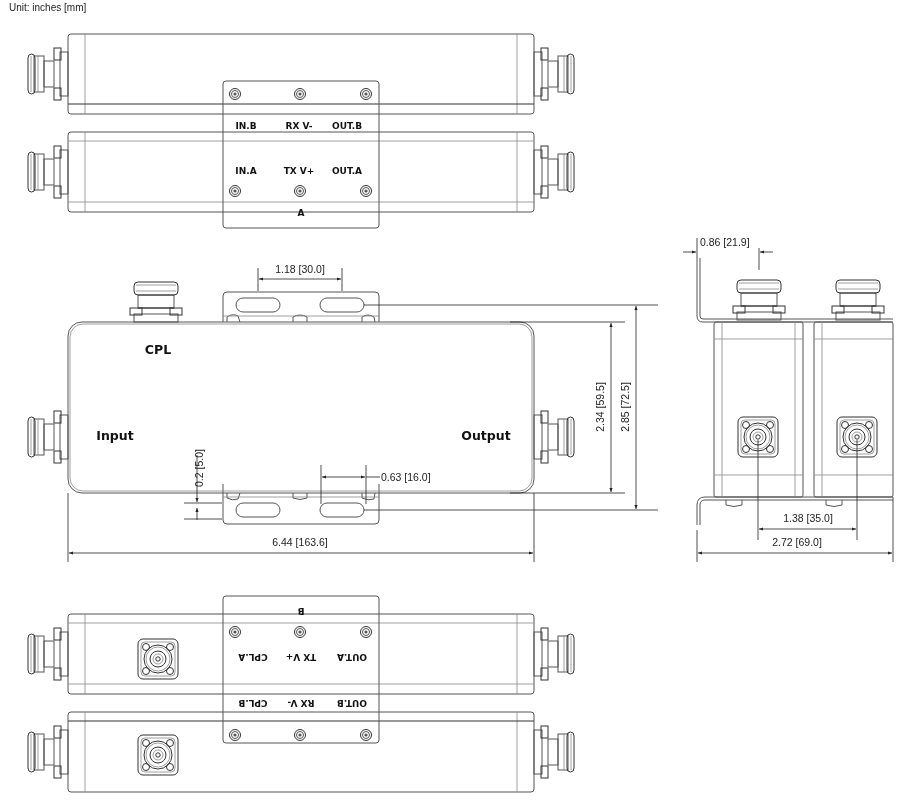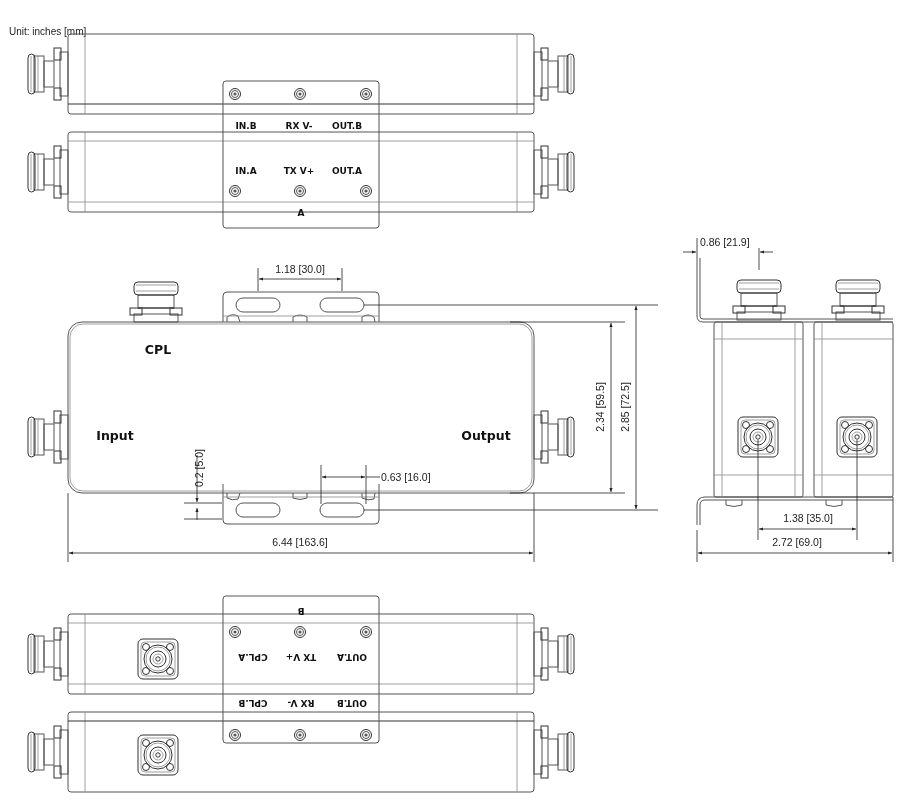--- a/index.html
+++ b/index.html
@@ -1,17 +1,17 @@
 <!DOCTYPE html>
 <html><head>
 <meta charset="utf-8">
 <style>
   html, body { margin: 0; padding: 0; background: #ffffff; }
   body { width: 911px; height: 800px; position: relative; overflow: hidden; font-family: "Liberation Sans", sans-serif; }
-  #unit-label { position: absolute; left: 9px; top: 2px; font-size: 10px; color: #222; margin-top: 24px; }
+  #unit-label { position: absolute; left: 9px; top: 2px; font-size: 10px; color: #222; }
   svg { position: absolute; left: 0; top: 0; }
   .ln { stroke: #555; stroke-width: 1; fill: none; }
   .lnd { stroke: #333; stroke-width: 1; fill: none; }
   .thin { stroke: #888; stroke-width: 0.8; fill: none; }
   .dim { stroke: #222; stroke-width: 0.8; fill: none; }
   .dimtxt { font-family: "Liberation Sans", sans-serif; font-size: 10.5px; fill: #222; }
   .lbl { font-family: "DejaVu Sans", sans-serif; font-weight: bold; font-size: 9px; fill: #111; }
   .lblbig { font-family: "DejaVu Sans", sans-serif; font-weight: bold; font-size: 12.5px; fill: #111; }
 </style>
 </head>

